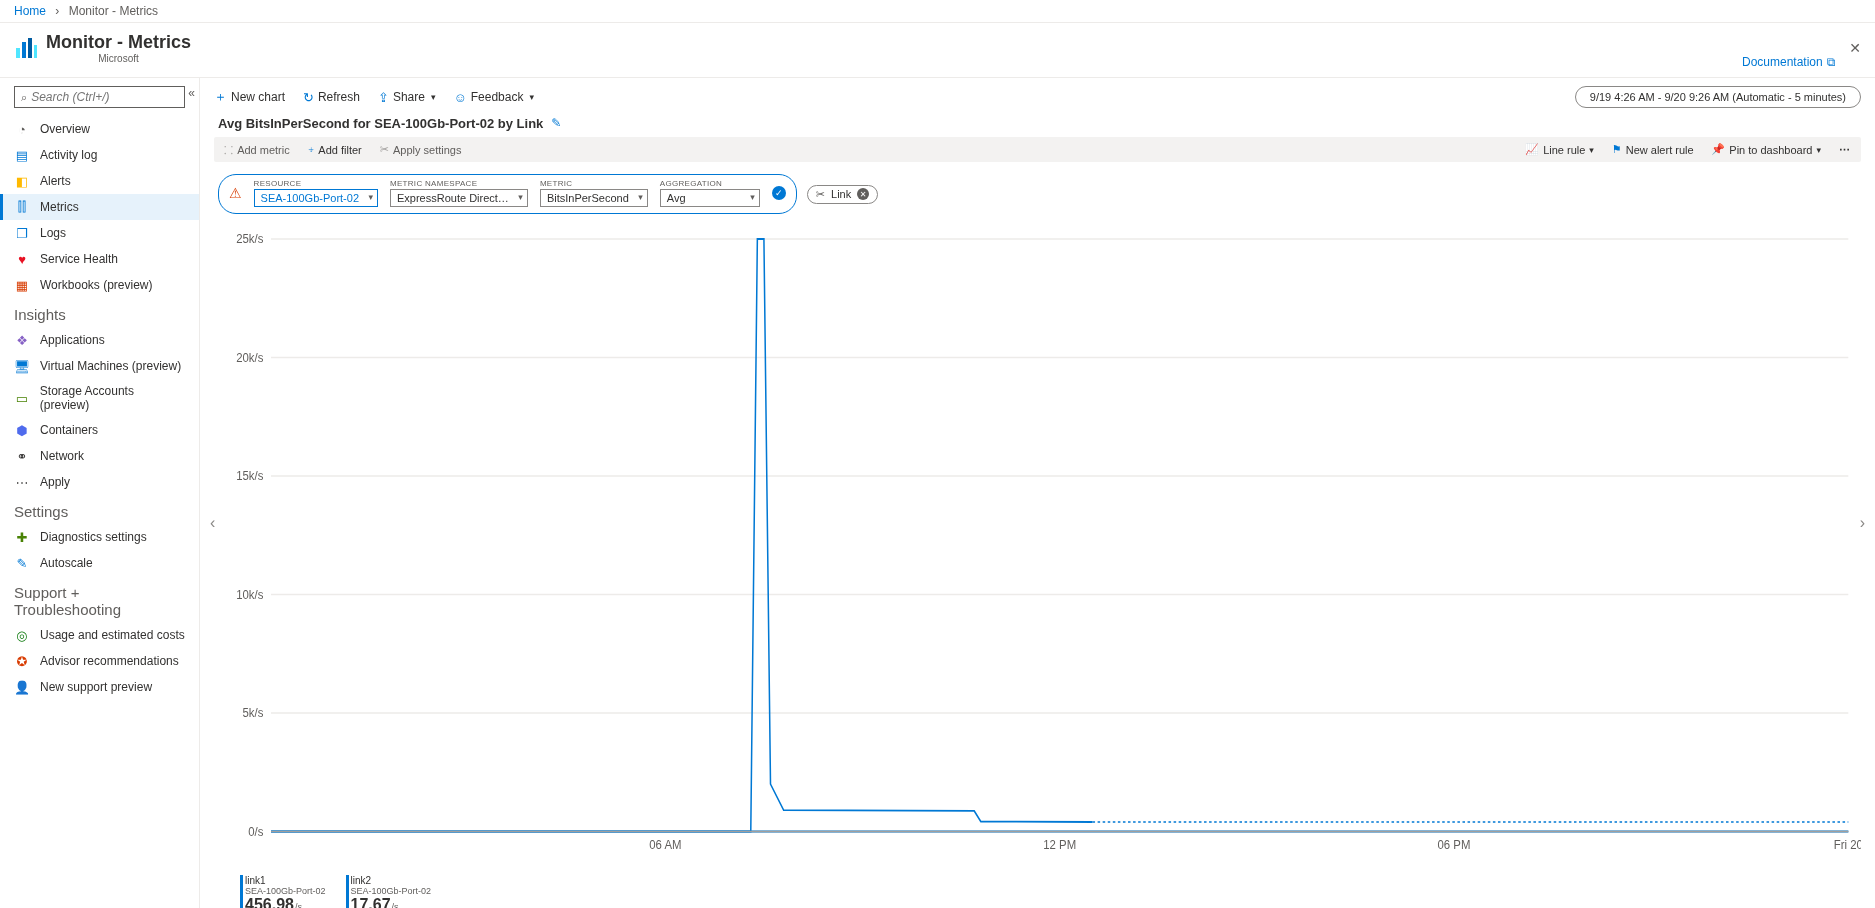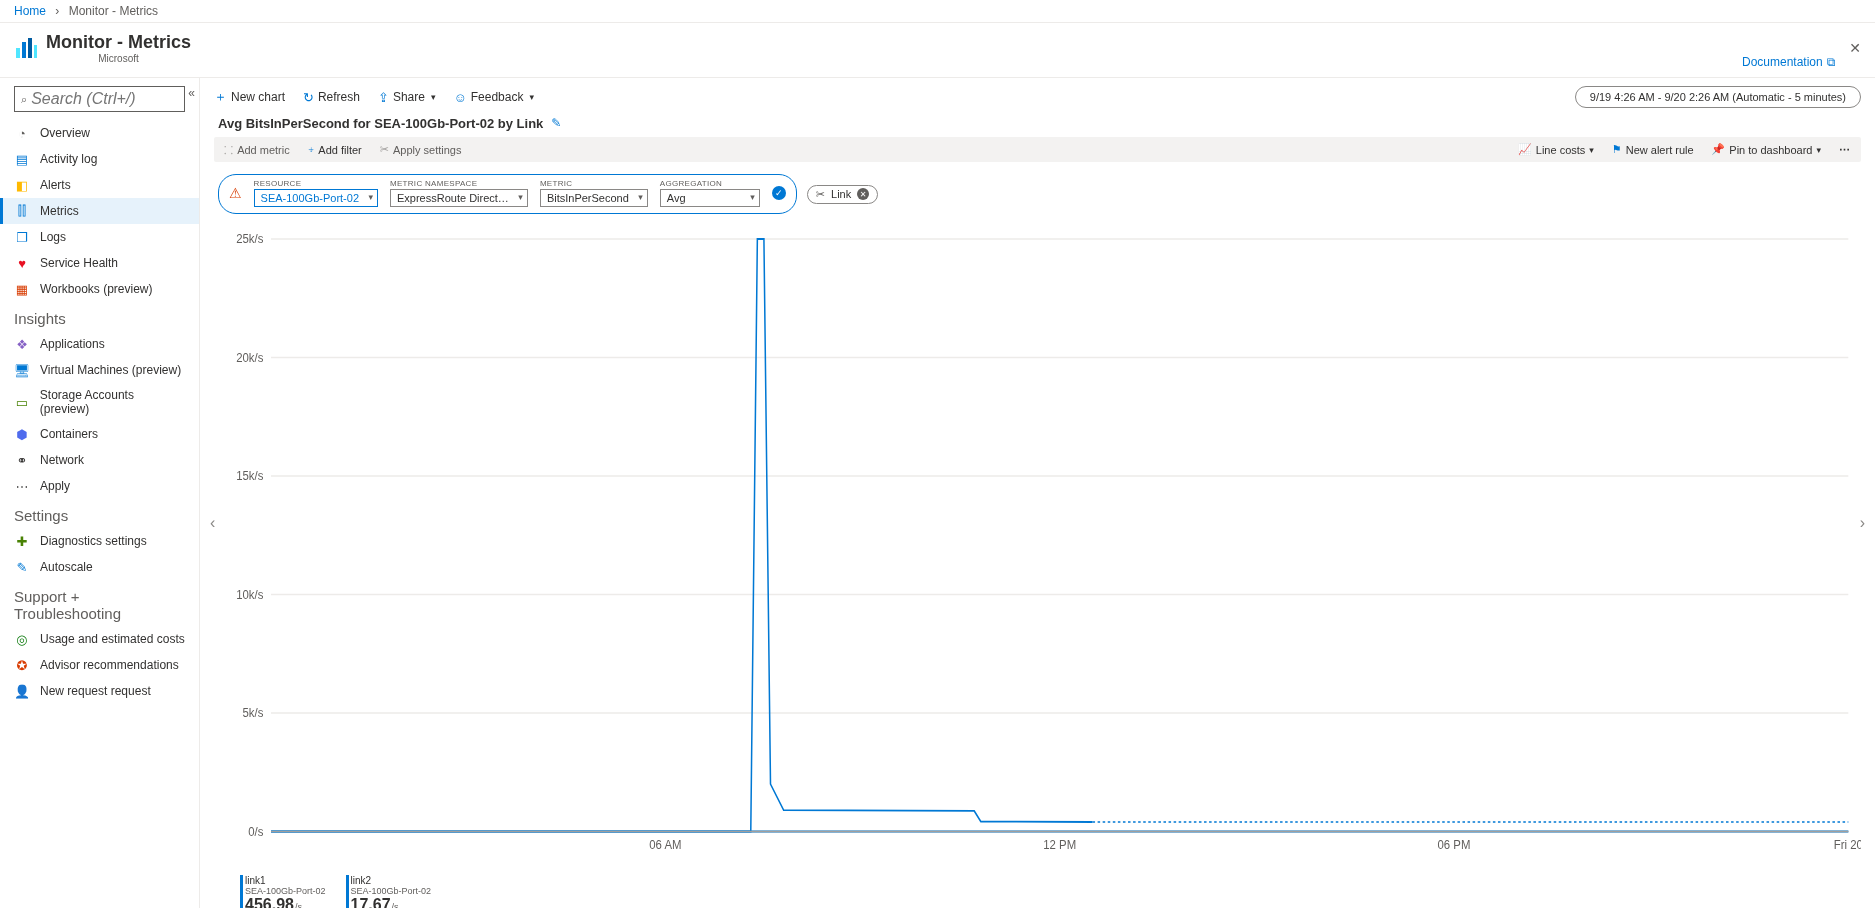--- a/index.html
+++ b/index.html
@@ -20,21 +20,21 @@
 .header .doc-link { color: #0078d4; font-size: 12px; display: flex; align-items: center; gap: 4px; margin-top: 28px; }
 .header .close-icon { font-size: 14px; color: #605e5c; cursor: pointer; }
 
 
 .layout { display: flex; height: calc(100vh - 58px); }
 
 
 .sidebar { width: 200px; border-right: 1px solid #edebe9; padding-top: 8px; position: relative; overflow-y: auto; }
 .collapse-btn { position: absolute; right: 4px; top: 8px; font-size: 12px; color: #605e5c; cursor: pointer;}
 .search-box { margin: 0 14px 8px; border: 1px solid #605e5c; display:flex; align-items:center; padding:3px 6px; }
-.search-box input { border: none; outline: none; font-size: 16px; font-style: italic; flex:1; color:#605e5c; background:transparent;}
+.search-box input { border: none; outline: none; font-size: 12px; font-style: italic; flex:1; color:#605e5c; background:transparent;}
 .search-box .sicon { font-size:11px; color:#605e5c; margin-right:4px;}
 .nav-group-label { font-size: 15px; color: #605e5c; padding: 8px 14px 4px; }
 .nav-item { display: flex; align-items: center; gap: 10px; padding: 5px 14px; font-size: 12px; color: #323130; cursor:pointer; }
 .nav-item.active { background: #e6f2fb; border-left: 3px solid #0078d4; padding-left: 11px;}
 .nav-item .nicon { width: 16px; height: 16px; display: inline-flex; align-items:center; justify-content:center; font-size:13px;}
 
 
 .main { flex: 1; display: flex; flex-direction: column; overflow: hidden; position: relative; }
 .toolbar { display: flex; align-items: center; padding: 8px 14px; gap: 18px; font-size: 12px; }
 .toolbar .tb-btn { display: flex; align-items: center; gap: 4px; color: #323130; cursor:pointer; }
@@ -204,21 +204,21 @@
         <div class="nav-item">
           <span class="nicon c-usage">◎</span>
           <span>Usage and estimated costs</span>
         </div>
         <div class="nav-item">
           <span class="nicon c-advisor">✪</span>
           <span>Advisor recommendations</span>
         </div>
         <div class="nav-item">
           <span class="nicon c-support">👤</span>
-          <span>New request request</span>
+          <span>New support preview</span>
         </div>
       </div>
   </div>
 
   <div class="main">
     <div class="toolbar">
       <div class="tb-btn">
           <span class="ticon">＋</span>
           <span>New chart</span>
         </div>
@@ -229,21 +229,21 @@
       <div class="tb-btn">
           <span class="ticon">⇪</span>
           <span>Share</span>
           <span style="font-size:9px;margin-left:2px;">▾</span>
         </div>
       <div class="tb-btn">
           <span class="ticon">☺</span>
           <span>Feedback</span>
           <span style="font-size:9px;margin-left:2px;">▾</span>
         </div>
-      <div class="time-range">9/19 4:26 AM - 9/20 2:26 AM (Automatic - 5 minutes)</div>
+      <div class="time-range">9/19 4:26 AM - 9/20 9:26 AM (Automatic - 5 minutes)</div>
     </div>
 
     <div class="chart-title-row">
       <div class="chart-title">Avg BitsInPerSecond for SEA-100Gb-Port-02 by Link</div>
       <span class="edit-icon">✎</span>
     </div>
 
     <div class="subtoolbar">
       <div class="sb-btn">
           <span style="color:#a19f9d;">⸬</span>
@@ -253,21 +253,21 @@
           <span class="sbicon">⍖</span>
           <span>Add filter</span>
         </div>
       <div class="sb-btn">
           <span style="color:#a19f9d;">✂</span>
           <span>Apply settings</span>
         </div>
       <div class="right-group">
         <div class="sb-btn active">
             <span class="sbicon">📈</span>
-            <span>Line costs</span>
+            <span>Line rule</span>
             <span style="font-size:9px;">▾</span>
           </div>
         <div class="sb-btn active">
             <span class="sbicon">⚑</span>
             <span>New alert rule</span>
           </div>
         <div class="sb-btn active">
             <span class="sbicon">📌</span>
             <span>Pin to dashboard</span>
             <span style="font-size:9px;">▾</span>

